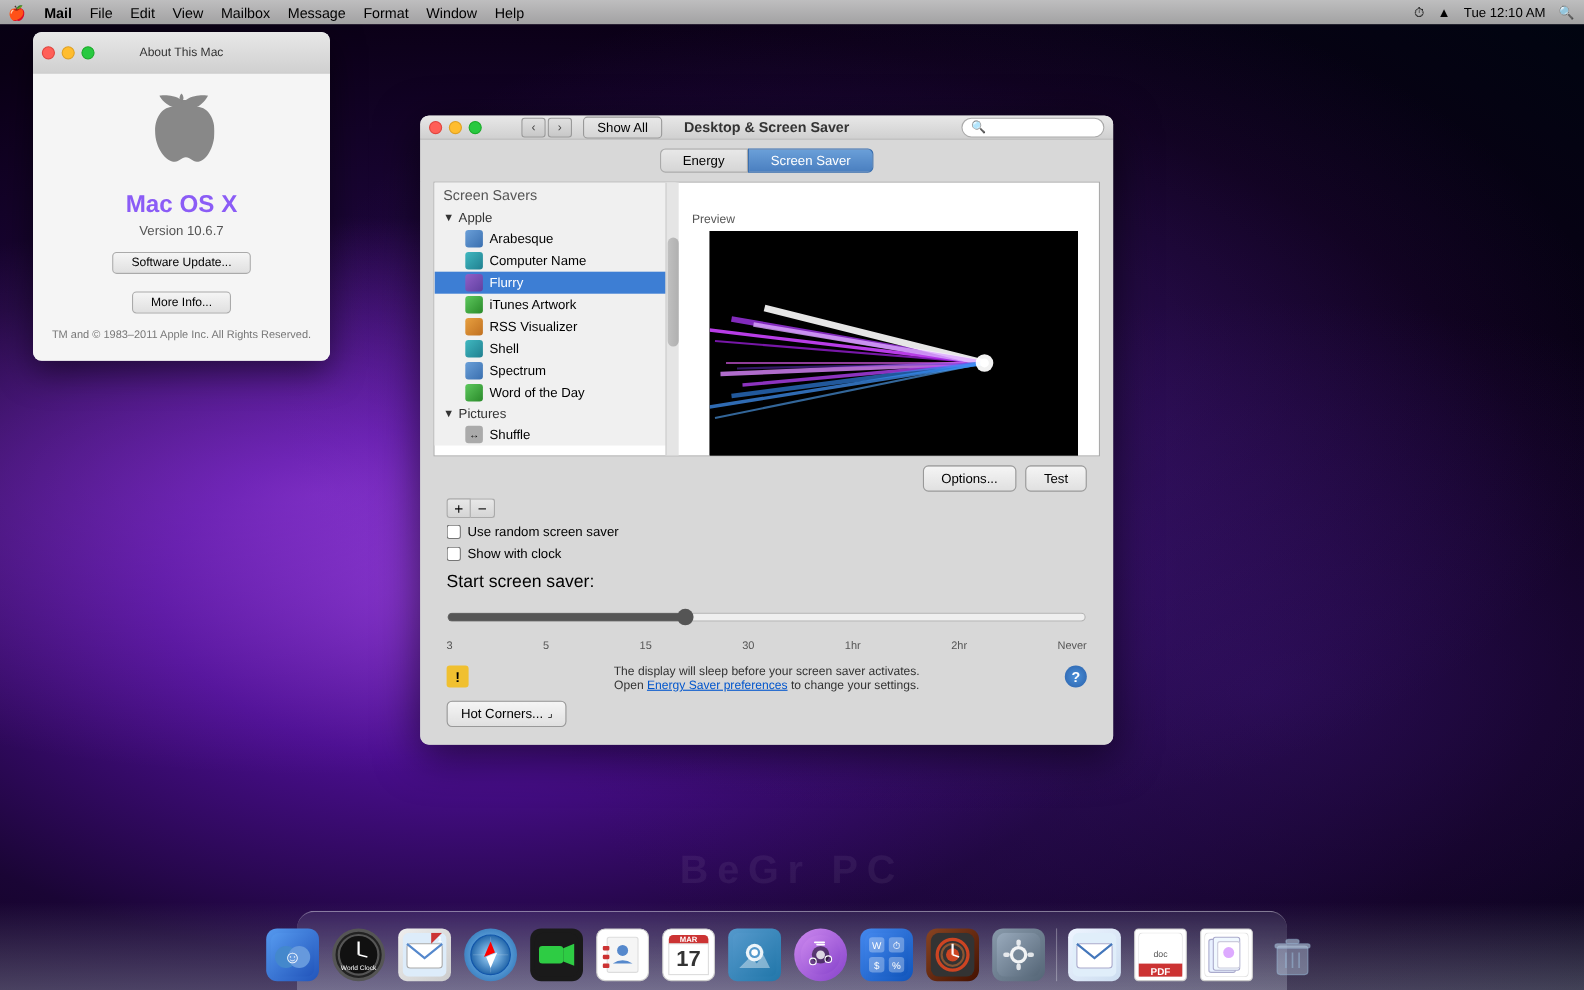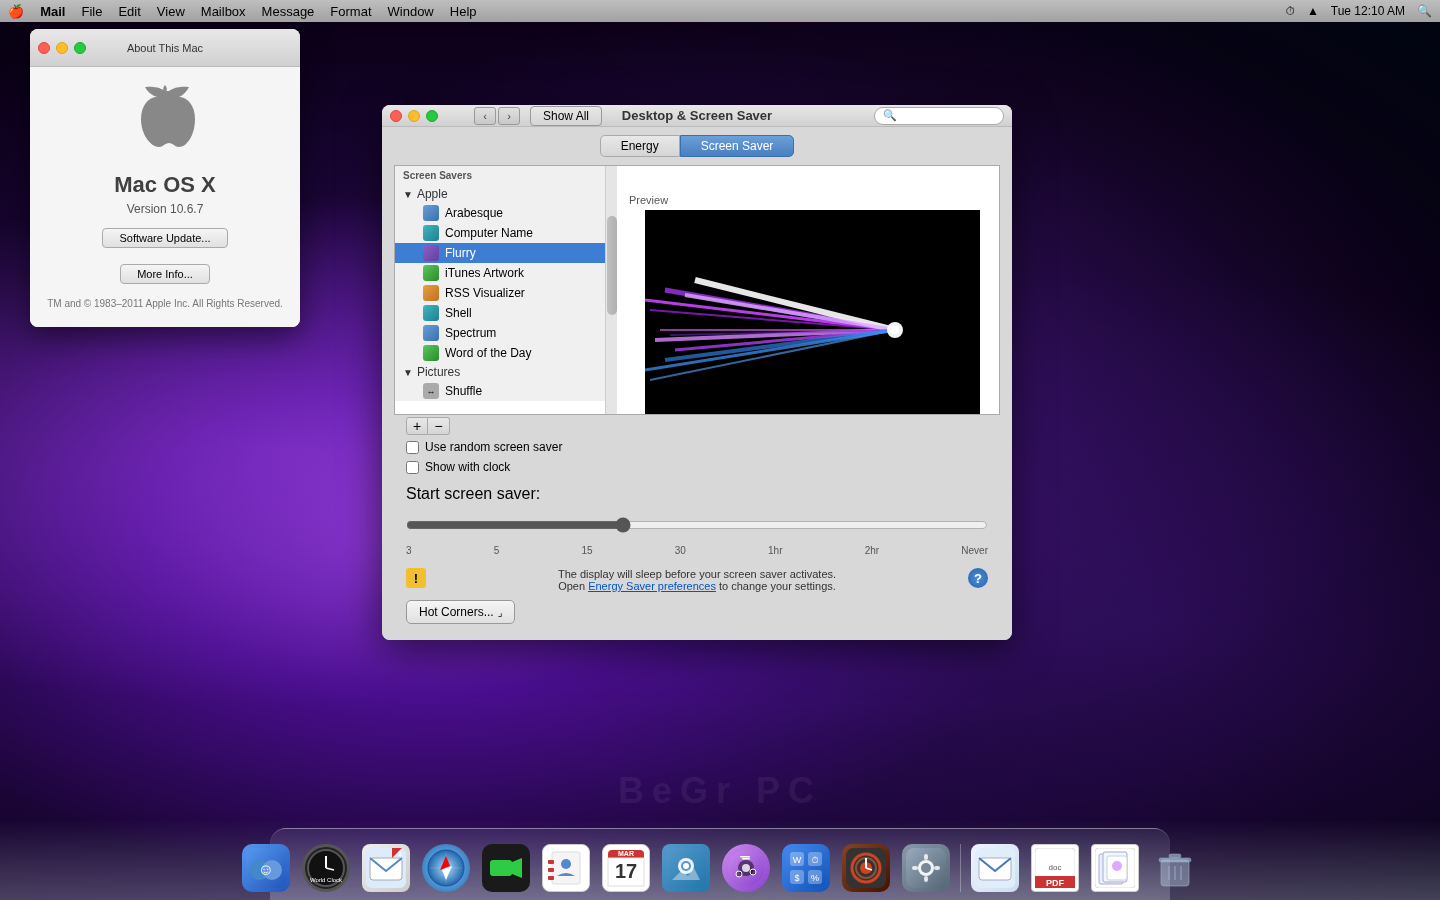--- a/index.html
+++ b/index.html
@@ -106,21 +106,21 @@
       background: #f5f5f5;
     }
     .apple-logo {
       font-size: 48px;
       margin-bottom: 8px;
       color: #666;
     }
     .mac-os-title {
       font-size: 22px;
       font-weight: bold;
-      color: #404040;
+      color: #8b5cf6;
       margin-bottom: 4px;
     }
     .mac-version {
       font-size: 12px;
       color: #555;
       margin-bottom: 12px;
     }
     .software-update-btn {
       background: linear-gradient(to bottom, #f5f5f5, #e0e0e0);
       border: 1px solid #aaa;
@@ -269,24 +269,24 @@
 
     
     .savers-list {
       width: 220px;
       background: #f0f0f0;
       border-right: 1px solid #ccc;
       overflow-y: auto;
       flex-shrink: 0;
     }
     .savers-label {
-      font-size: 10px;
+      font-size: 13px;
       color: #555;
       padding: 4px 8px;
-      font-weight: bold;
+      font-weight: normal;
     }
     .saver-group-header {
       display: flex;
       align-items: center;
       padding: 2px 8px;
       font-size: 12px;
       color: #333;
       cursor: pointer;
     }
     .saver-group-header .triangle {
@@ -684,20 +684,24 @@
               <line x1="0" y1="0" x2="-230" y2="30" stroke="#3388ee" stroke-width="4" opacity="0.65"></line>
 
               <circle cx="0" cy="0" r="8" fill="white" opacity="0.95"></circle>
               <circle cx="0" cy="0" r="4" fill="white" opacity="1"></circle>
             </g>
           </svg>
         </div>
       </div>
     </div>
 
+    <div class="controls-row">
+      <button class="ctrl-btn">Options...</button>
+      <button class="ctrl-btn">Test</button>
+    </div>
 
     <div class="add-remove-row">
       <button class="add-remove-btn">+</button>
       <button class="add-remove-btn">−</button>
     </div>
 
     <div class="checkbox-row">
       <input type="checkbox" id="rand-cb" style="">
       <label for="rand-cb">Use random screen saver</label>
     </div>

